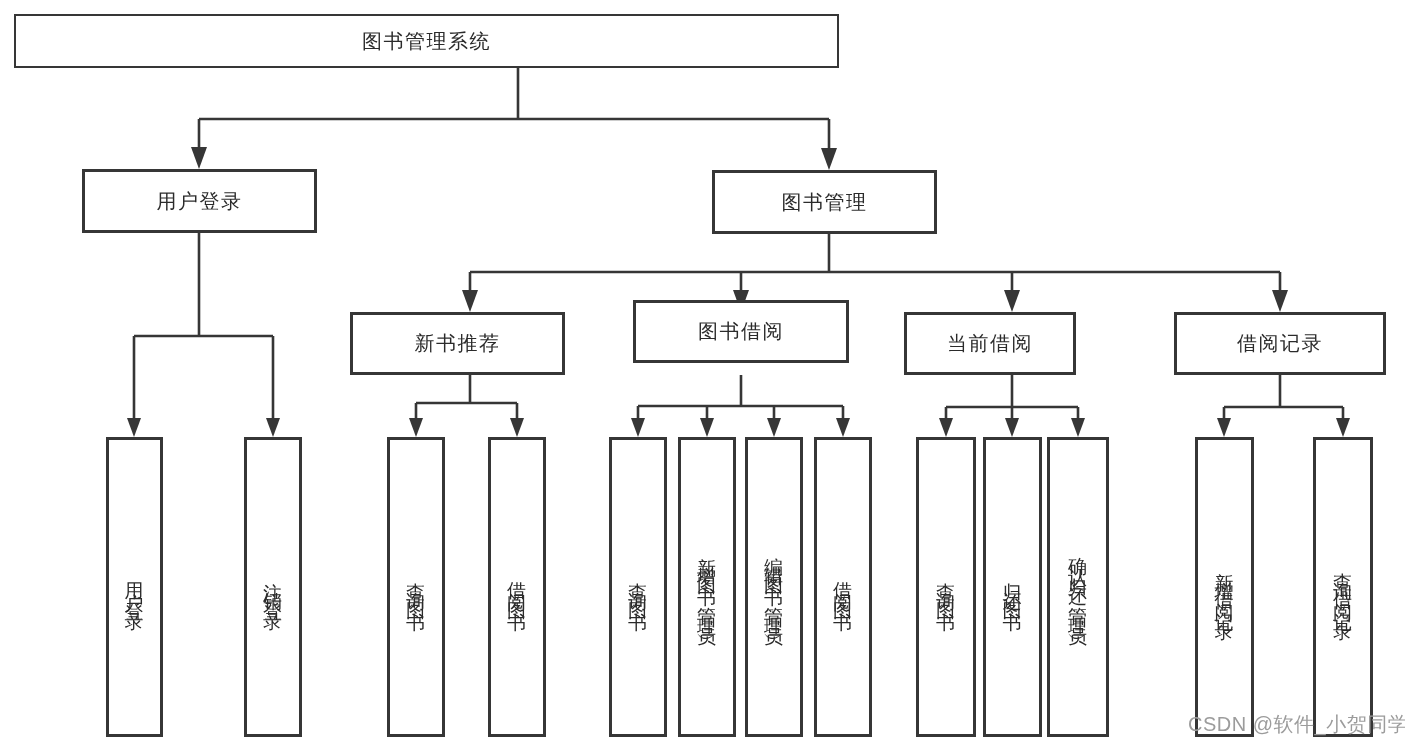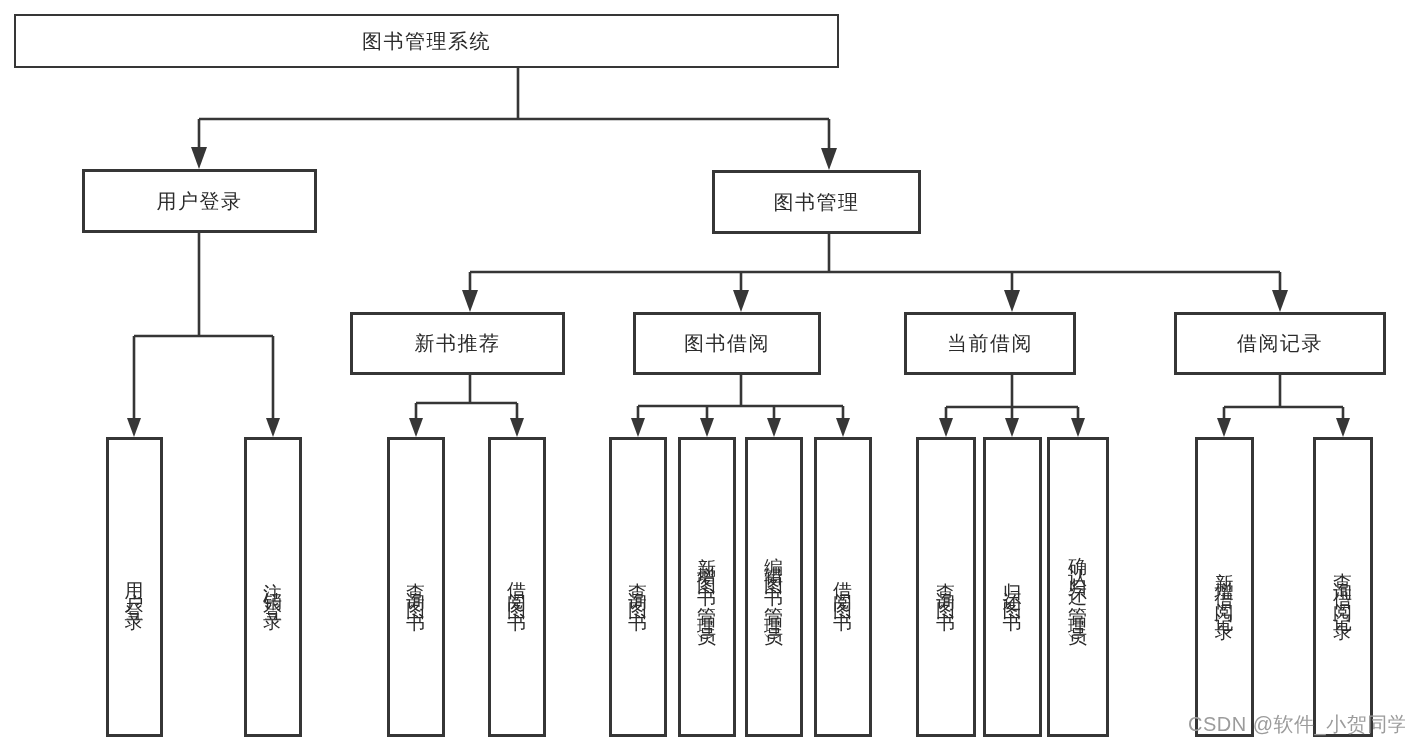--- a/index.html
+++ b/index.html
@@ -93,28 +93,28 @@
     <polygon points="1343,437 1336,418 1350,418"></polygon>
   </svg>
 
   <div class="node" style="left:14px;top:14px;width:825px;height:54px;border-width:2px">
     <span class="label">图书管理系统</span>
   </div>
 
   <div class="node" style="left:82px;top:169px;width:235px;height:64px">
     <span class="label">用户登录</span>
   </div>
-  <div class="node" style="left:712px;top:170px;width:209px;height:64px">
+  <div class="node" style="left:712px;top:170px;width:225px;height:64px">
     <span class="label">图书管理</span>
   </div>
 
   <div class="node" style="left:350px;top:312px;width:215px;height:63px">
     <span class="label">新书推荐</span>
   </div>
-  <div class="node" style="left:633px;top:312px;width:188px;height:63px">
+  <div class="node" style="left:633px;top:300px;width:216px;height:63px">
     <span class="label">图书借阅</span>
   </div>
   <div class="node" style="left:904px;top:312px;width:172px;height:63px">
     <span class="label">当前借阅</span>
   </div>
   <div class="node" style="left:1174px;top:312px;width:212px;height:63px">
     <span class="label">借阅记录</span>
   </div>
 
   <div class="node leaf" style="left:106px;top:437px;width:57px;height:300px">

